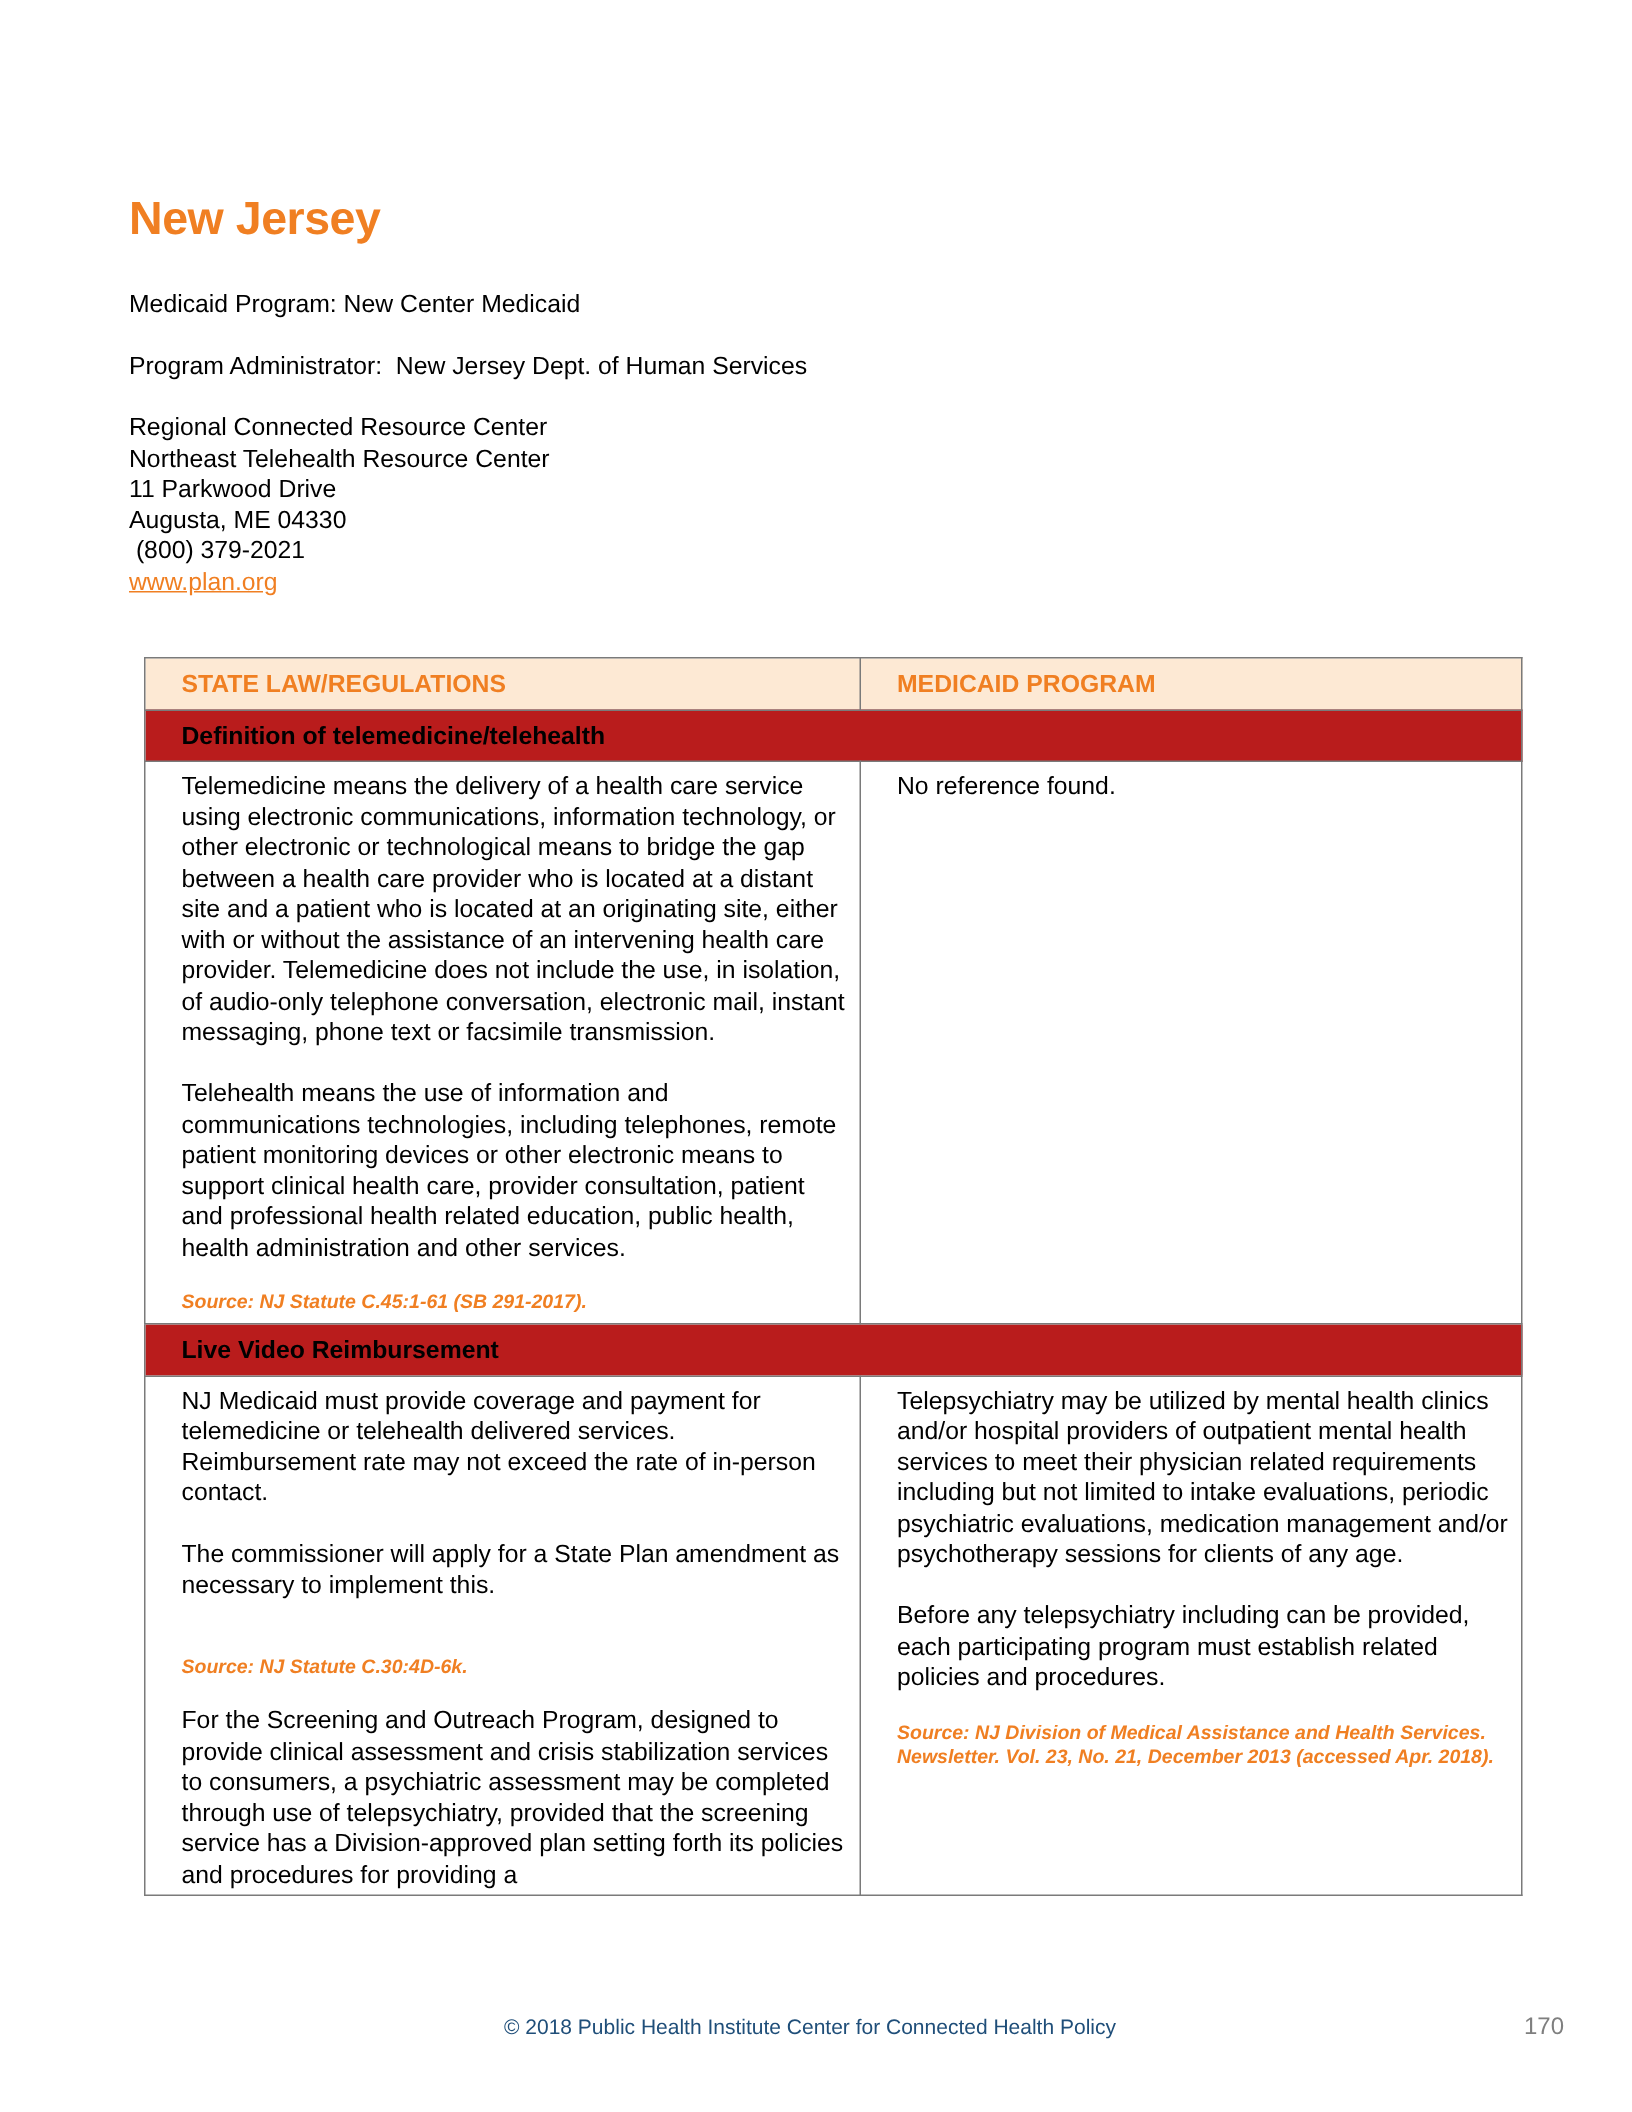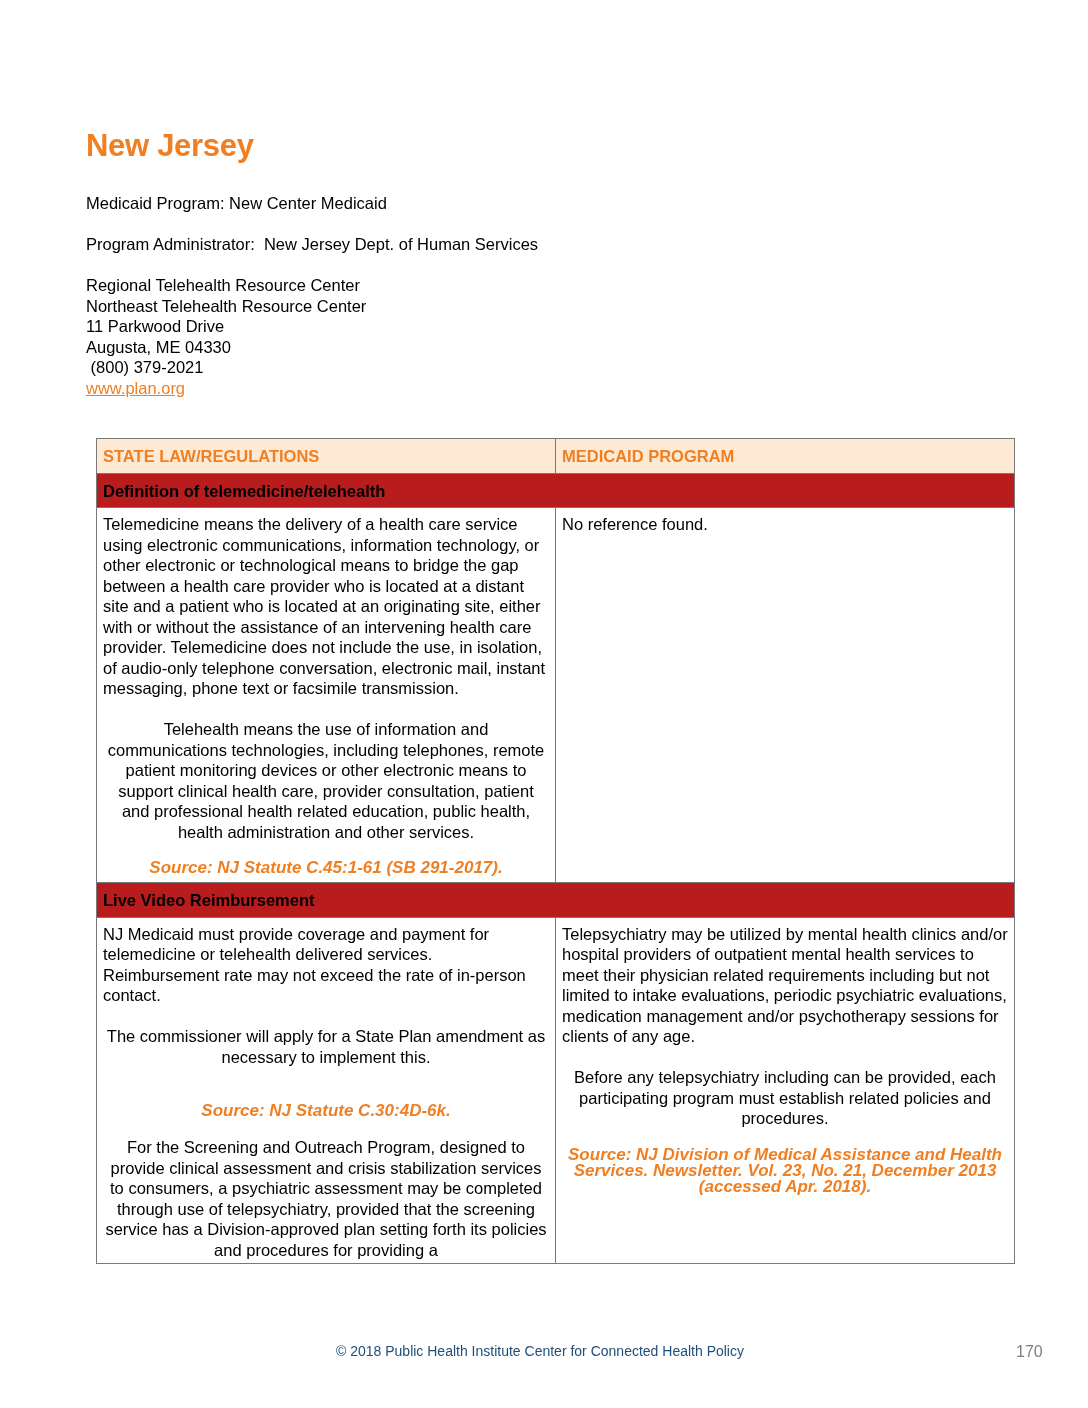--- a/index.html
+++ b/index.html
@@ -2,47 +2,47 @@
 <html><head>
 <meta charset="utf-8">
 <style>
   html, body { margin: 0; padding: 0; background: #ffffff; }
   body { width: 1088px; height: 1408px; position: relative; font-family: "Liberation Sans", sans-serif; color: #000; }
   .page-title { position: absolute; left: 86px; top: 128px; font-size: 31px; font-weight: bold; color: #F07F22; margin: 0; letter-spacing: -0.3px; }
   .info { position: absolute; left: 86px; font-size: 16.5px; line-height: 20.5px; }
   .info b { font-weight: normal; }
   .link { color: #F07F22; text-decoration: underline; }
   table { position: absolute; left: 96px; top: 438px; width: 919px; border-collapse: collapse; font-size: 16.5px; line-height: 20.5px; }
-  td { border: 1.5px solid #7a7a7a; vertical-align: top; padding: 6px 6px 6px 6px; }
+  td { border: 1.5px solid #7a7a7a; vertical-align: top; padding: 6px 6px 6px 24px; }
   td.col1 { width: 446px; }
   .hdr td { background: #FDE9D4; color: #F07F22; font-weight: bold; padding-top: 7px; padding-bottom: 6px; }
   .sec td { background: #b91c1c; font-weight: bold; padding-top: 7px; padding-bottom: 6px; }
   p { margin: 0; }
-  p + p { margin-top: 20.5px; text-align: center; }
-  .src { color: #F07F22; font-style: italic; font-weight: bold; font-size: 17px; line-height: 16px; }
+  p + p { margin-top: 20.5px; }
+  .src { color: #F07F22; font-style: italic; font-weight: bold; font-size: 13px; line-height: 16px; }
   .footer { position: absolute; top: 1343px; left: 336px; font-size: 14px; color: #1F4E79; }
   .pagenum { position: absolute; top: 1343px; left: 1016px; font-size: 16px; color: #7f7f7f; }
 </style>
 </head>
 <body>
 
 <h1 class="page-title">New Jersey</h1>
 
 <div class="info" style="top:193px;">
   <b>Medicaid Program:</b>
   <span>New Center Medicaid</span>
 </div>
 
 <div class="info" style="top:234px;">
   <b>Program Administrator:</b>&nbsp;
   <span>New Jersey Dept. of Human Services</span>
 </div>
 
 <div class="info" style="top:275px;">
-  <div><b>Regional Telehealth Resource Center</b></div>
+  <div><b>Regional Connected Resource Center</b></div>
   <div>Northeast Telehealth Resource Center</div>
   <div>11 Parkwood Drive</div>
   <div>Augusta, ME 04330</div>
   <div style="white-space:pre;"> (800) 379-2021</div>
   <div><a class="link">www.plan.org</a></div>
 </div>
 
 <table>
   <tbody>
       <tr class="hdr">

